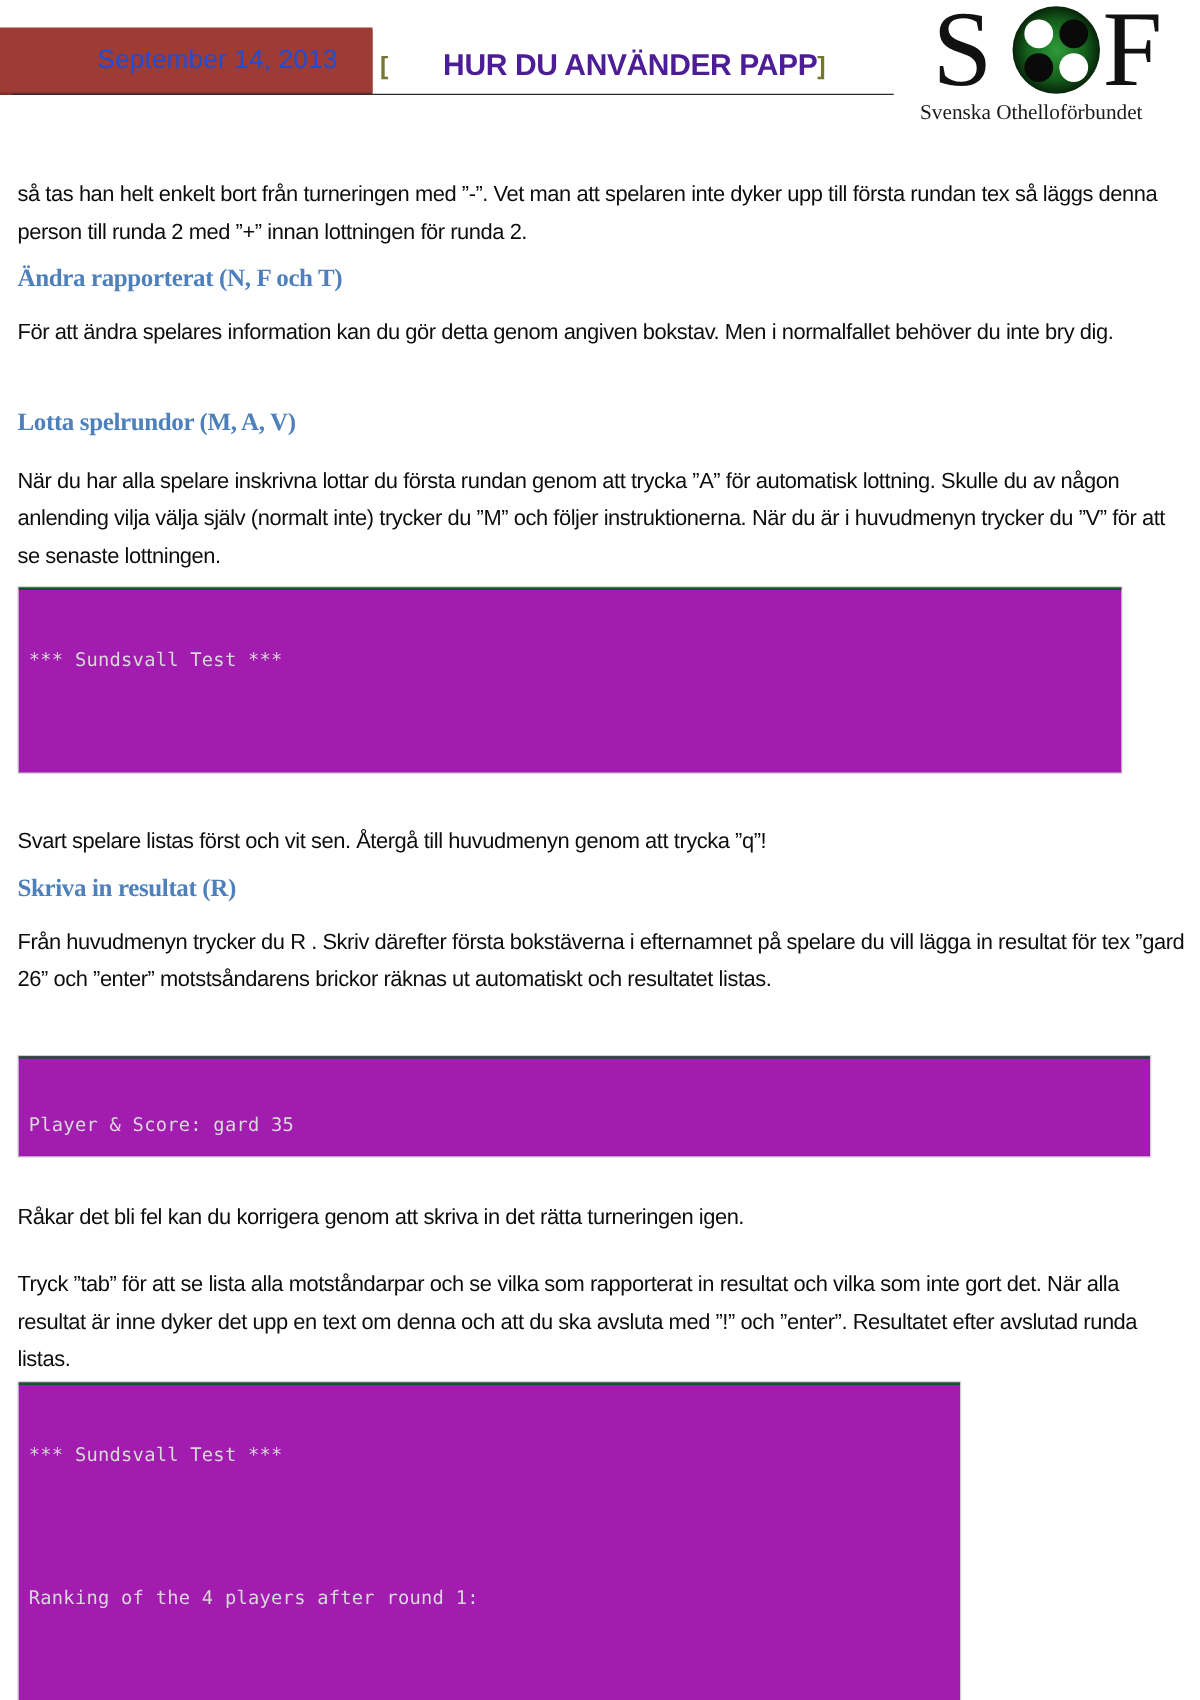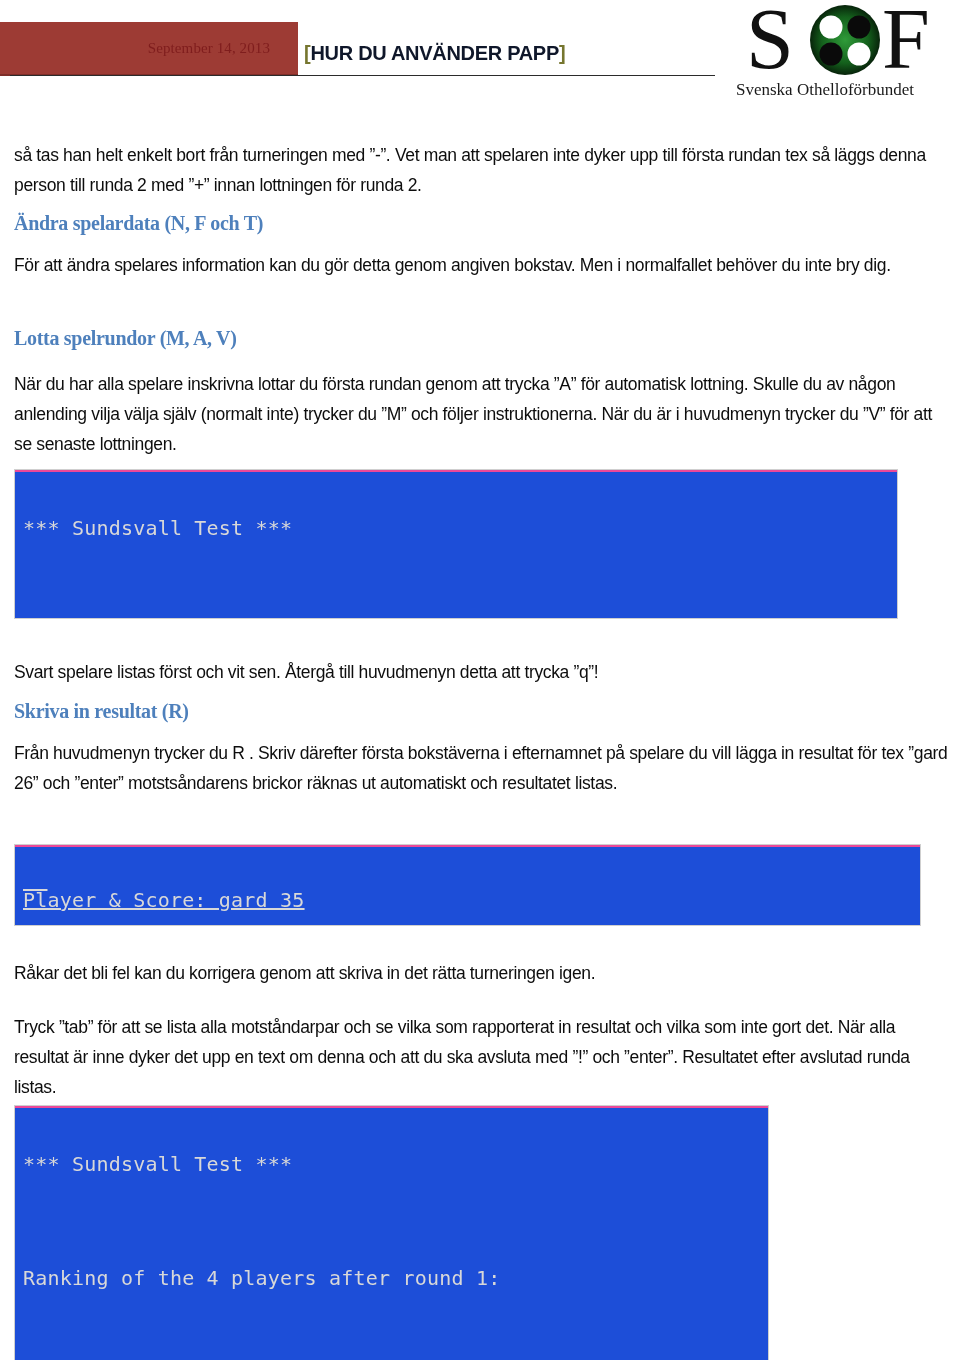--- a/index.html
+++ b/index.html
@@ -34,46 +34,46 @@
   #header-date {
     position: absolute;
     left: 0; top: 22px;
     width: 284px;
     height: 52px;
     display: flex;
     align-items: center;
     justify-content: flex-end;
     padding-right: 14px;
     box-sizing: border-box;
-    color: #7f1d1d;
-    font-size: 15px;
+    color: #1d4ed8;
+    font-size: 21px;
     letter-spacing: .1px;
     white-space: nowrap;
-    font-family: Liberation Serif, serif;
   }
   #header-title-wrap {
     position: absolute;
     left: 304px; top: 36px;
     width: 410px;
     height: 34px;
     display: flex;
     align-items: center;
     white-space: nowrap;
   }
   .bracket {
     color: #76762F;
     font-weight: bold;
     font-size: 20px;
     letter-spacing: -.2px;
   }
   #header-title {
-    color: #0f172a;
+    color: #4c1d95;
     font-weight: bold;
-    font-size: 20px;
+    font-size: 24px;
     letter-spacing: -.3px;
+    margin-left: 44px;
   }
   #header-rule {
     position: absolute;
     left: 10px; top: 75px;
     width: 705px;
     height: 1px;
     background: #2b2b2b;
   }
 
   
@@ -120,37 +120,37 @@
     font-size: 20px;
     line-height: 26px;
     color: #4E80BC;
     letter-spacing: -.3px;
     white-space: nowrap;
   }
 
   
   .terminal {
     position: absolute;
-    background: #1d4ed8;
+    background: #a21caf;
     color: #d8d8d8;
     font-family: "DejaVu Sans Mono", "Liberation Mono", monospace;
-    font-size: 20px;
+    font-size: 15px;
     line-height: 19px;
     letter-spacing: .2px;
     white-space: pre;
     overflow: hidden;
     box-sizing: border-box;
-    border-top: 2px solid #ec4899;
+    border-top: 2px solid #14532d;
     box-shadow: 0 0 0 1px #cfcfcf;
   }
   .terminal .tline { display: block; height: 19px; }
   .terminal .blank { display: block; height: 19px; }
 
   #term1 { left: 15px;  top: 470px;  width: 882px; height: 148px; padding: 9px 0 0 8px; }
-  #term2 { left: 15px;  top: 845px;  width: 905px; height: 80px;  padding: 6px 0 16px 8px; text-decoration: underline; }
+  #term2 { left: 15px;  top: 845px;  width: 905px; height: 80px;  padding: 6px 0 16px 8px; }
   #term3 { left: 15px;  top: 1106px; width: 753px; height: 254px; padding: 9px 0 0 8px; }
 </style>
 </head>
 <body>
 
 <div id="header">
   <div id="header-red-band"></div>
   <div id="header-date">September 14, 2013</div>
   <div id="header-title-wrap">
     <span class="bracket">[</span>
@@ -177,38 +177,38 @@
       <circle cx="89" cy="52" r="11.5" fill="#0a0a0a"></circle>
       <circle cx="117" cy="52" r="11.5" fill="#ffffff"></circle>
       <text x="140" y="66" font-family="Liberation Serif, serif" font-size="86" fill="#111111">F</text>
     </svg>
   </div>
   <div id="logo-caption">Svenska Othelloförbundet</div>
 </div>
 
 <div class="para" style="left:14px; top:128px; width:930px;">så tas han helt enkelt bort från turneringen med ”-”.  Vet man att spelaren inte dyker upp till första rundan tex så läggs denna person till runda 2 med ”+” innan lottningen för runda 2.</div>
 
-<div class="heading" style="left:14px; top:210px;">Ändra spelardata (N, F och T)</div>
+<div class="heading" style="left:14px; top:210px;">Ändra rapporterat (N, F och T)</div>
 
 <div class="para" style="left:14px; top:238px; width:930px;">För att ändra spelares information kan du gör detta genom angiven bokstav. Men i normalfallet behöver du inte bry dig.</div>
 
 <div class="heading" style="left:14px; top:325px;">Lotta spelrundor (M, A, V)</div>
 
 <div class="para" style="left:14px; top:357px; width:936px;">När du har alla spelare inskrivna lottar du första rundan genom att trycka ”A” för automatisk lottning. Skulle du av någon anlending vilja välja själv (normalt inte) trycker du ”M” och följer instruktionerna. När du är i huvudmenyn trycker du ”V” för att se senaste lottningen.</div>
 
 <div class="terminal" id="term1">
   <span class="tline">*** Sundsvall Test ***</span>
   <span class="blank"></span>
   
   
   
   
 </div>
 
-<div class="para" style="left:14px; top:645px; width:930px;">Svart spelare listas först och vit sen. Återgå till huvudmenyn detta att trycka ”q”!</div>
+<div class="para" style="left:14px; top:645px; width:930px;">Svart spelare listas först och vit sen. Återgå till huvudmenyn genom att trycka ”q”!</div>
 
 <div class="heading" style="left:14px; top:698px;">Skriva in resultat (R)</div>
 
 <div class="para" style="left:14px; top:726px; width:936px;">Från huvudmenyn trycker du R .  Skriv därefter första bokstäverna i efternamnet på spelare du vill lägga in resultat för tex ”gard 26” och  ”enter” motstsåndarens brickor räknas ut automatiskt och resultatet listas.</div>
 
 <div class="terminal" id="term2">
   <span class="tline">Player &amp; Score: gard 35</span>
   
   
 </div>

